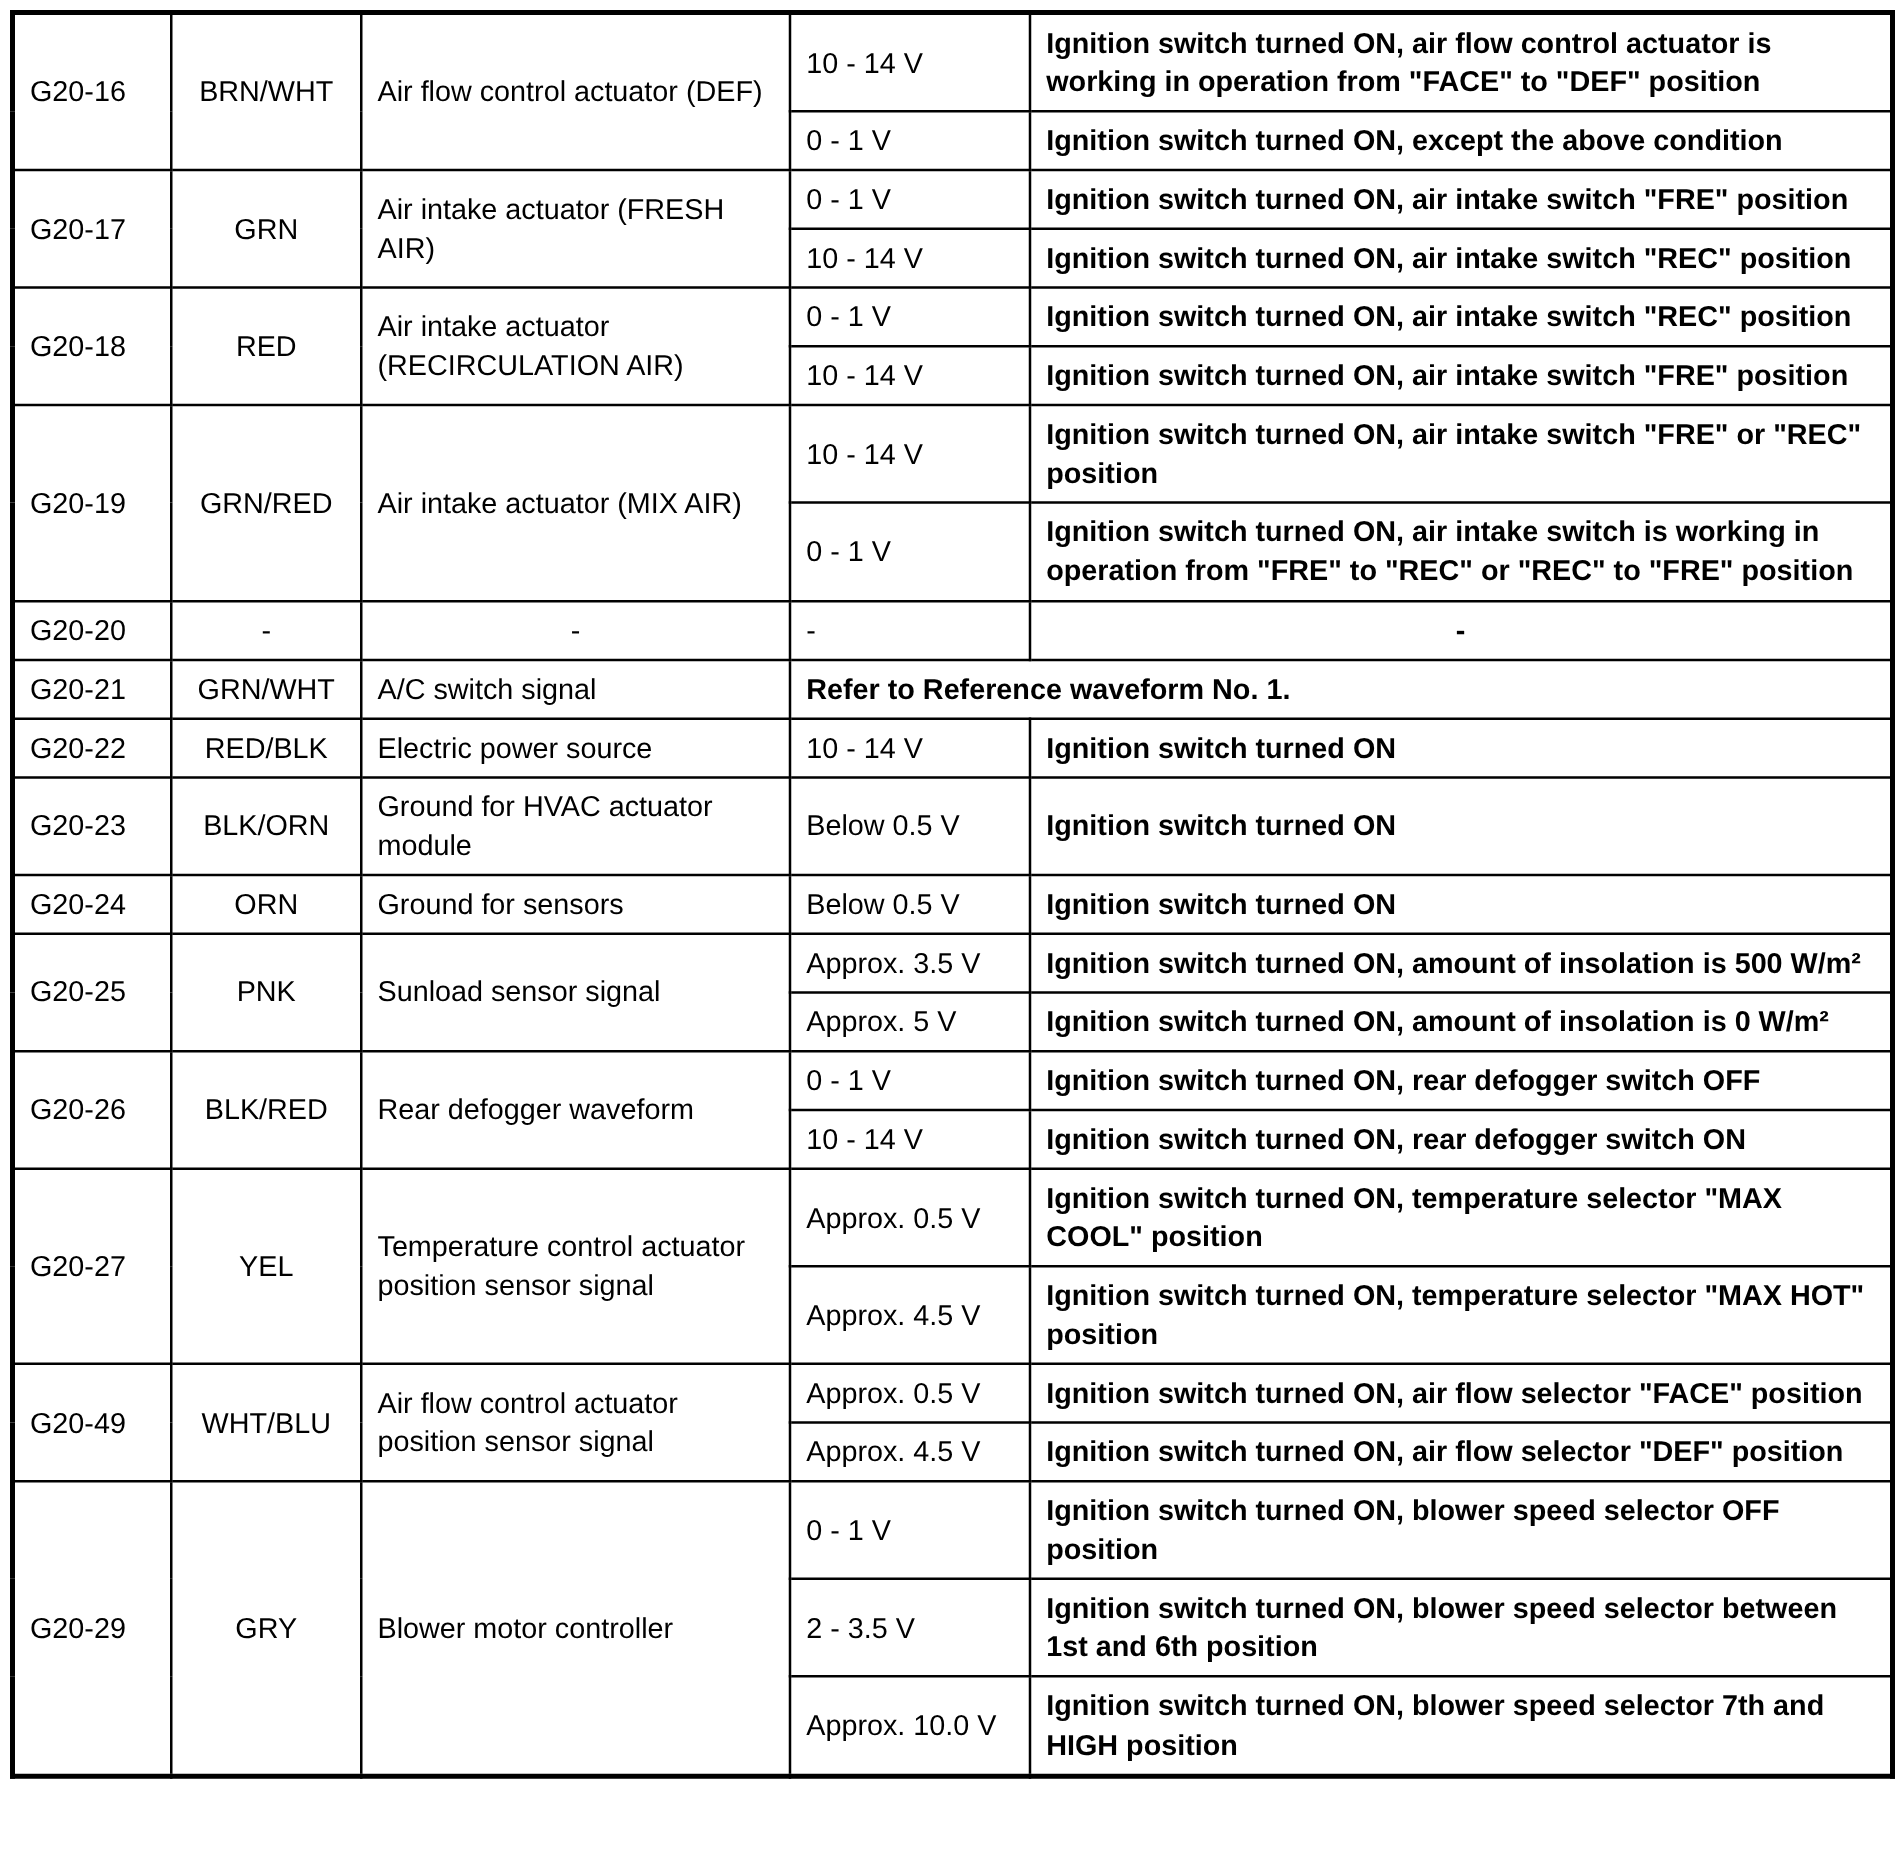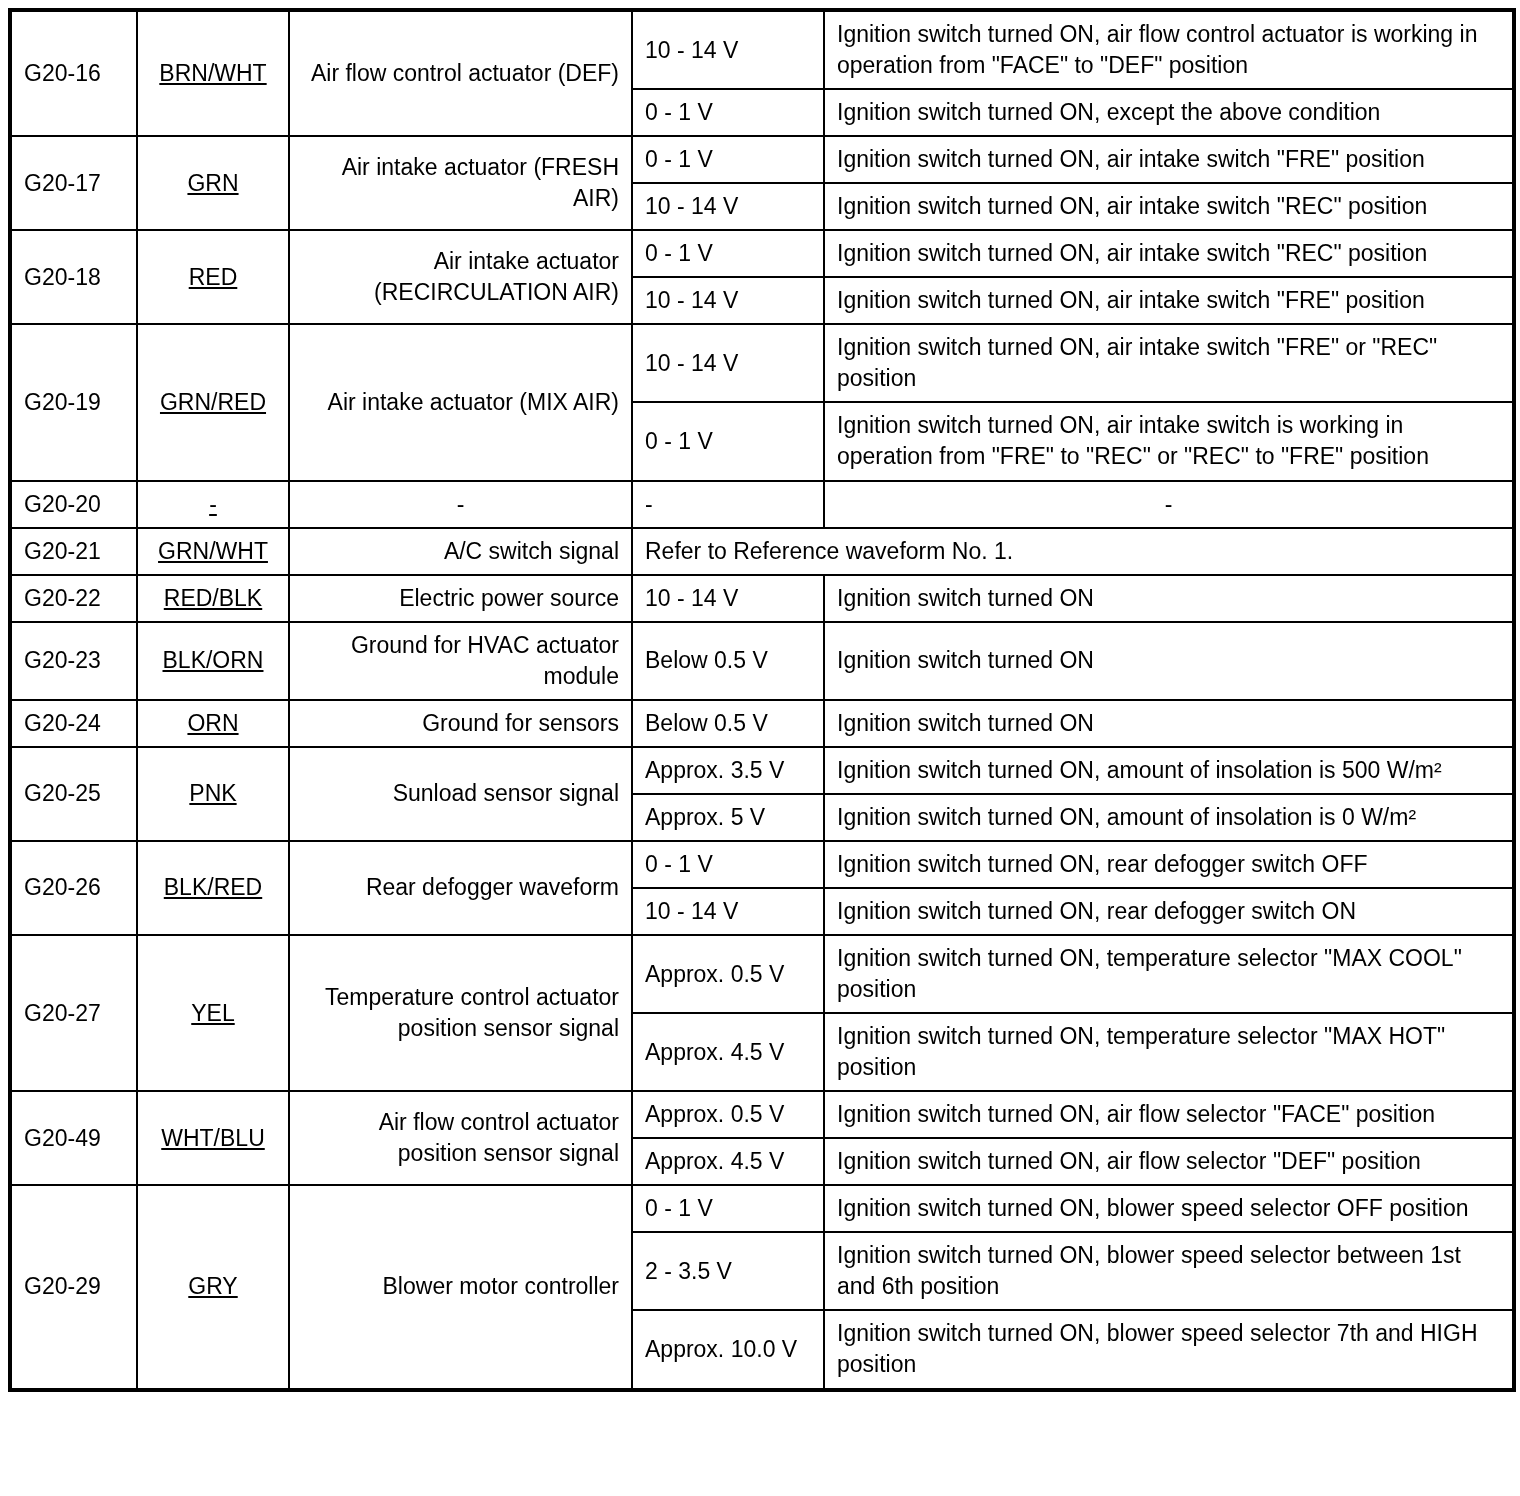--- a/index.html
+++ b/index.html
@@ -25,24 +25,24 @@
     color: #000000;
   }
   table.tv-table td {
     border: 2px solid #000000;
     padding: 7px 12px;
     vertical-align: middle;
     line-height: 1.35;
     word-wrap: break-word;
   }
   td.terminal { text-align: left; }
-  td.color    { text-align: center; text-decoration: underline; }
-  td.desc     { text-align: right; }
+  td.color    { text-align: center; }
+  td.desc     { text-align: left; }
   td.volt     { }
-  td.cond     { text-align: left; }
+  td.cond     { text-align: left; font-weight: bold; }
   td.center   { text-align: center; }
 </style>
 </head>
 <body>
 
 <div class="page">
   <table class="tv-table">
     <colgroup>
       <col style="width:127px">
       <col style="width:152px">

